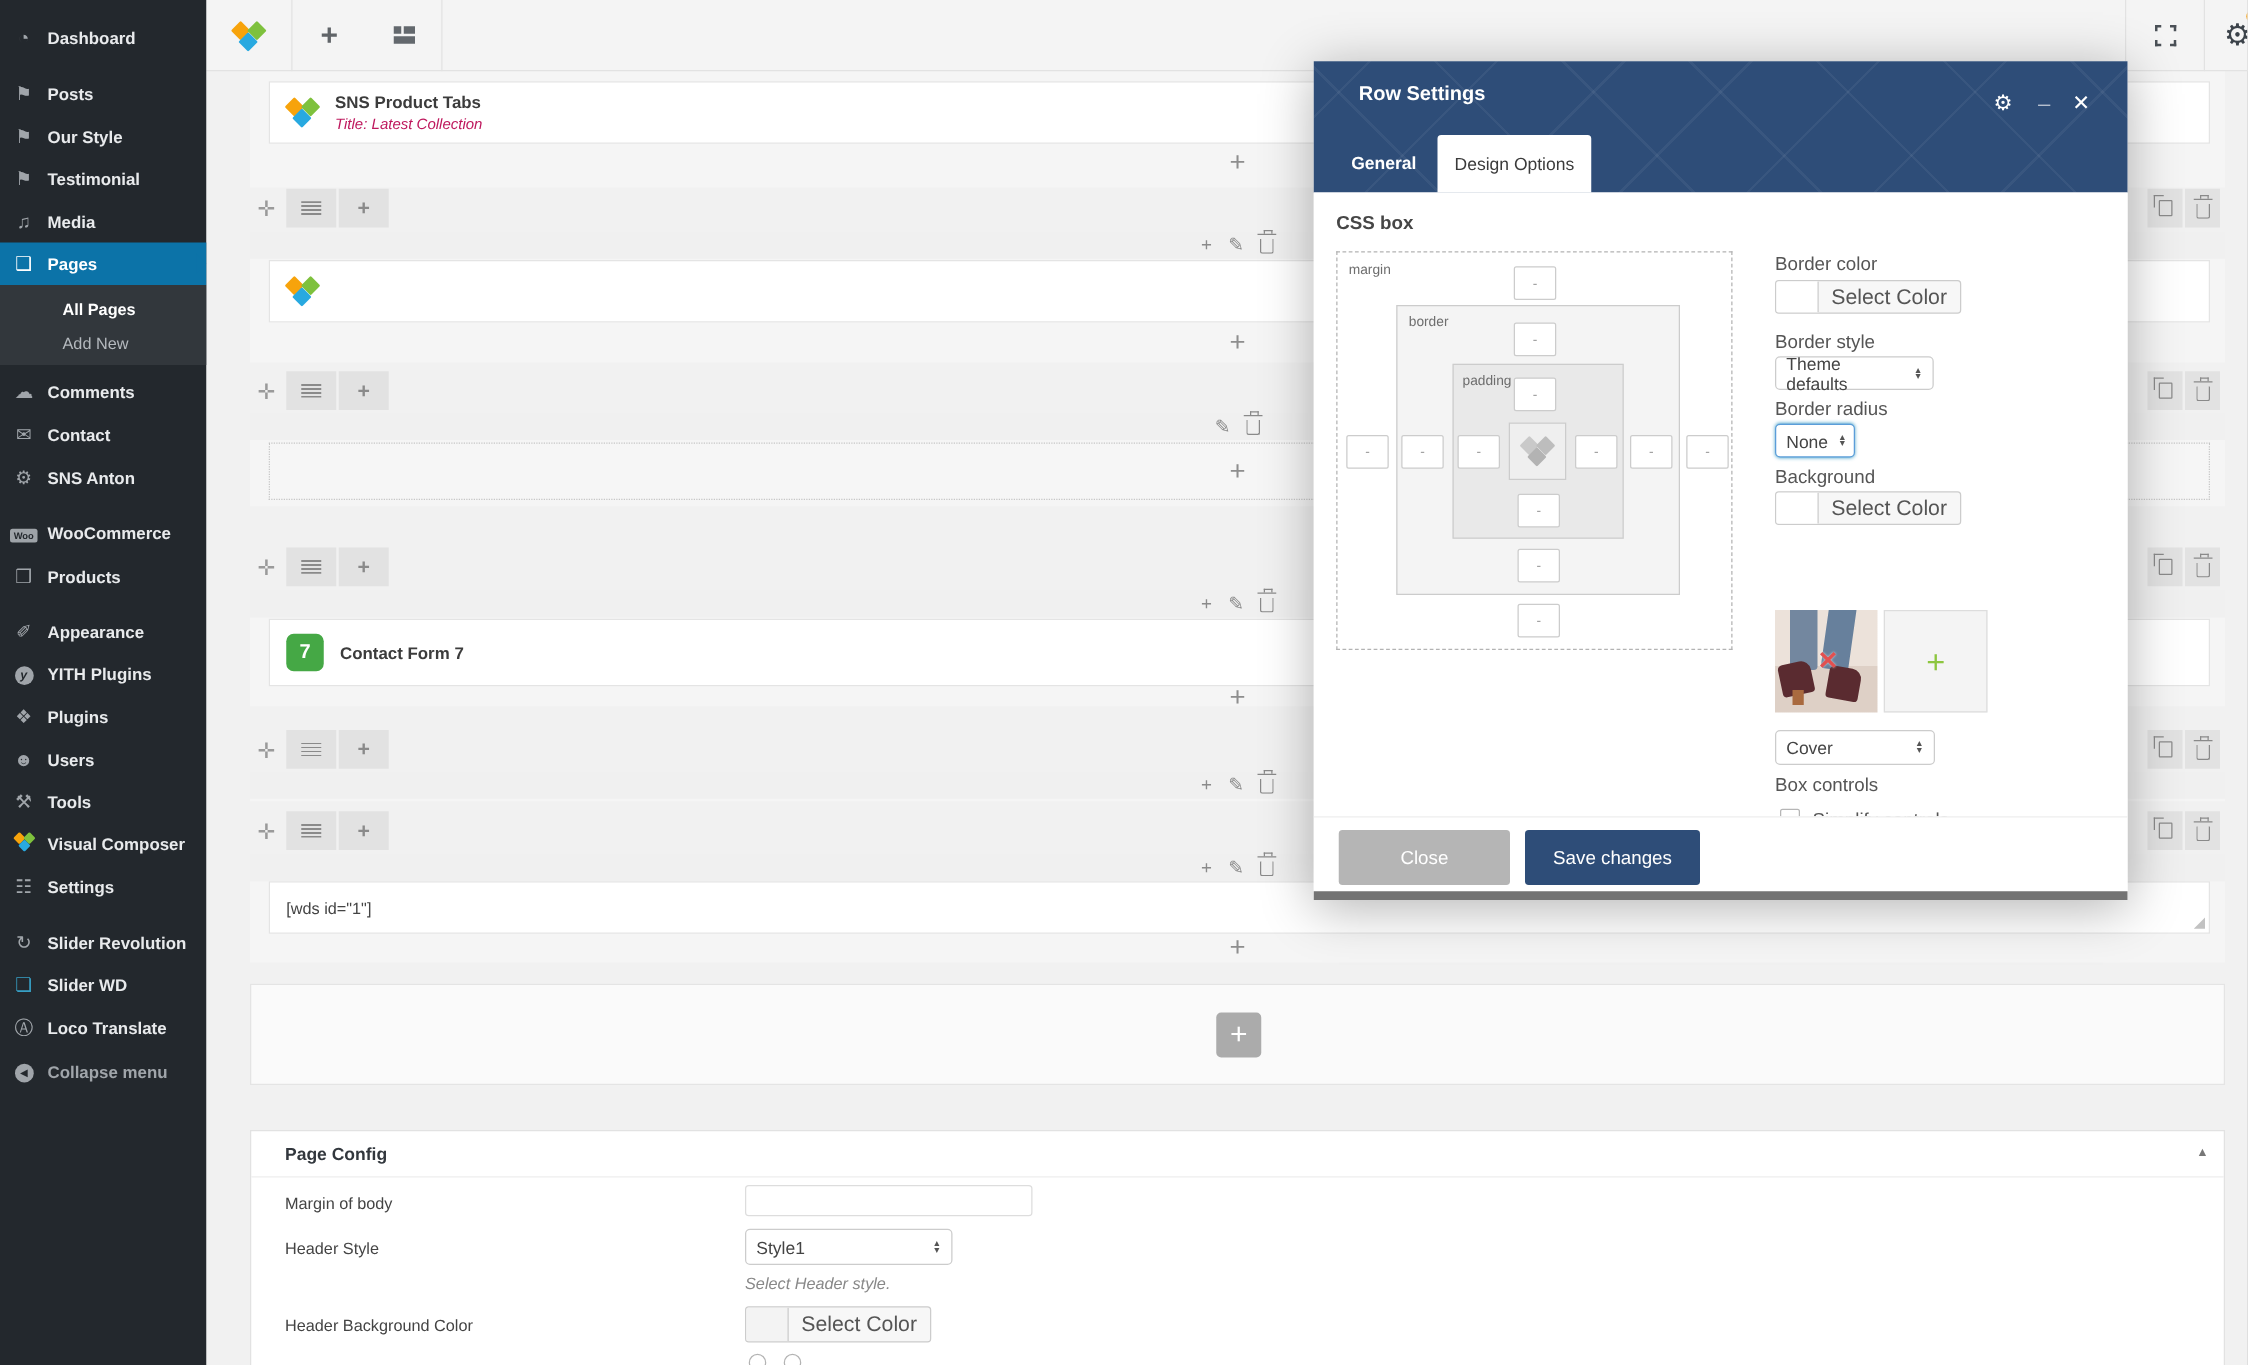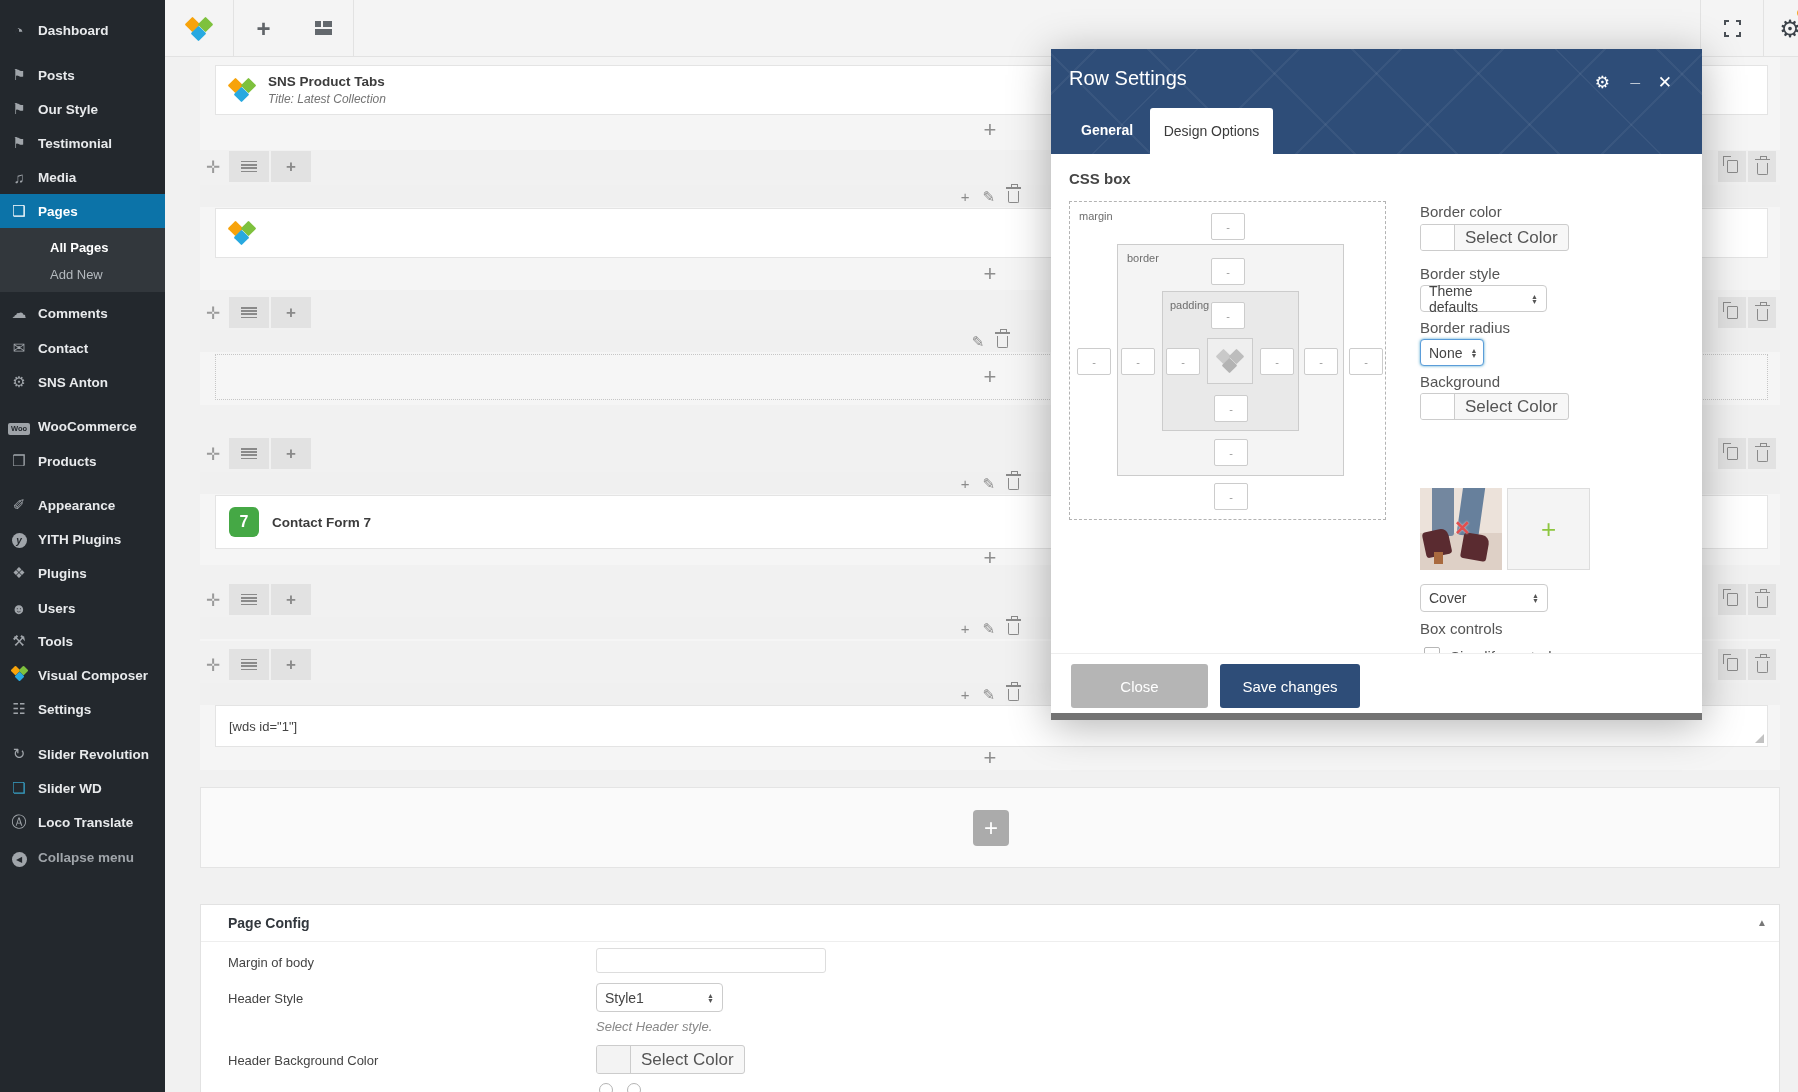--- a/index.html
+++ b/index.html
@@ -59,21 +59,21 @@
   .gear-big{color:#3c434a;font-size:24px;}
   .notif-dot{position:absolute;width:10px;height:10px;border-radius:50%;background:#f5a623;}
 
   
   .band{left:200px;width:1580px;background:#f5f5f5;}
   .rowhead{position:absolute;left:0;width:100%;height:22px;background:#f0f0f0;display:flex;align-items:center;justify-content:center;gap:13px;}
   .rowhead .mi{color:#8a8a8a;font-size:15px;line-height:1;cursor:pointer;}
   .card{position:absolute;left:15px;width:1553px;background:#fff;border:1px solid #e4e4e4;display:flex;align-items:center;cursor:pointer;}
   .card .ctext{margin-left:13px;}
   .ctitle{font-size:13.5px;font-weight:700;color:#3c3c3c;}
-  .csub{font-size:12px;font-style:italic;color:#737373;margin-top:3px;}
+  .csub{font-size:12px;font-style:italic;color:#be185d;margin-top:3px;}
   .csub .tpl{margin-left:10px;}
   .addplus{position:absolute;color:#8e8e8e;font-size:22px;font-weight:400;line-height:1;cursor:pointer;transform:translate(-50%,-50%);}
   .strip{position:absolute;left:200px;width:1580px;height:31px;}
   .ctrl-box{position:absolute;top:0;height:31px;background:#e2e2e2;display:flex;align-items:center;justify-content:center;cursor:pointer;}
   .move-glyph{color:#9a9a9a;font-size:17px;}
   .ham-icon{width:16px;height:11px;background:repeating-linear-gradient(#8a8a8a 0 1.5px,transparent 1.5px 3.2px);}
   .icon-copy{position:relative;width:11px;height:13px;border:1.6px solid #8a8a8a;border-radius:1px;}
   .icon-copy::before{content:"";position:absolute;left:-5px;top:-5px;width:7px;height:9px;border-left:1.6px solid #8a8a8a;border-top:1.6px solid #8a8a8a;}
   .icon-trash{position:relative;width:11px;height:12px;border:1.6px solid #8a8a8a;border-top:none;border-radius:0 0 2px 2px;margin-top:4px;}
   .icon-trash::before{content:"";position:absolute;left:-3px;top:-4px;width:15px;height:1.8px;background:#8a8a8a;}
@@ -100,21 +100,21 @@
   .colorbtn{position:absolute;height:29px;display:flex;border:1px solid #ccc;border-radius:3px;overflow:hidden;cursor:pointer;background:#f7f7f7;}
   .colorbtn .swatch{width:34px;background:#f3f3f3;border-right:1px solid #ccc;}
   .colorbtn .cbl{display:flex;align-items:center;padding:0 10px;font-size:17px;color:#555;}
   .radio-stub{position:absolute;width:14px;height:14px;border-radius:50%;border:1px solid #b4b4b4;background:#fff;}
 
   
   .modal{left:1051px;top:49px;width:651px;height:671px;z-index:40;box-shadow:0 6px 40px rgba(0,0,0,.3);background:#fff;}
   .modal-head{position:absolute;left:0;top:0;width:100%;height:105px;background:#2e4d78;
       background-image:repeating-linear-gradient(45deg,transparent 0 70px,rgba(255,255,255,.05) 70px 72px),
                        repeating-linear-gradient(-45deg,transparent 0 70px,rgba(255,255,255,.05) 70px 72px);}
-  .modal-title{position:absolute;left:18px;top:18px;color:#fff;font-size:20px;font-weight:400;}
+  .modal-title{position:absolute;left:36px;top:18px;color:#fff;font-size:16px;font-weight:700;}
   .mh-ico{position:absolute;top:23px;color:#fff;cursor:pointer;font-size:17px;}
   .tab{position:absolute;bottom:0;font-size:14px;cursor:pointer;}
   .tab.inactive{color:#fff;bottom:16px;font-weight:700;}
   .tab.activetab{background:#fff;color:#3b3b3b;height:46px;width:123px;display:flex;align-items:center;justify-content:center;border-radius:3px 3px 0 0;}
   .modal-body{position:absolute;left:0;top:105px;width:100%;height:499px;background:#fff;}
   .cssbox-title{position:absolute;left:18px;top:16px;font-size:15px;font-weight:700;color:#464646;}
   .boxlabel{position:absolute;font-size:11px;color:#6e6e6e;}
   .dashwrap{position:absolute;border:1px dashed #b3b3b3;background:#fff;}
   .solidbox{position:absolute;border:1px solid #ccc;}
   .dashinput{position:absolute;width:34px;height:27px;border:1px solid #ccc;border-radius:2px;background:#fff;
@@ -340,21 +340,21 @@
 
   <div class="abs pconfig">
     <div class="pc-title">Page Config</div>
     <div class="pc-caret">▲</div>
     <div class="pc-div"></div>
 
     <div class="pc-label" style="top:50px;">Margin of body</div>
     <input class="txtinput" style="left: 395px; top: 43px; width: 230px; height: 25px;">
 
     <div class="pc-label" style="top:86px;">Header Style</div>
-    <div class="selectbox" style="left:395px;top:78px;width:127px;height:29px;">
+    <div class="selectbox" style="left:395px;top:78px;width:166px;height:29px;">
       <span>Style1</span>
       <span class="sel-arrows">
           <span>▲</span>
           <span>▼</span>
         </span>
     </div>
     <div class="hint" style="left:395px;top:114px;">Select Header style.</div>
 
     <div class="pc-label" style="top:148px;">Header Background Color</div>
     <div class="colorbtn" style="left:395px;top:140px;">

